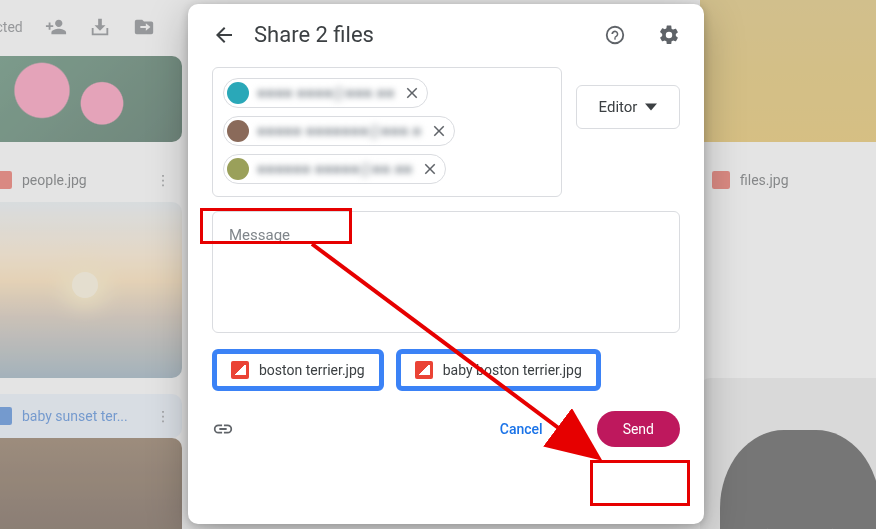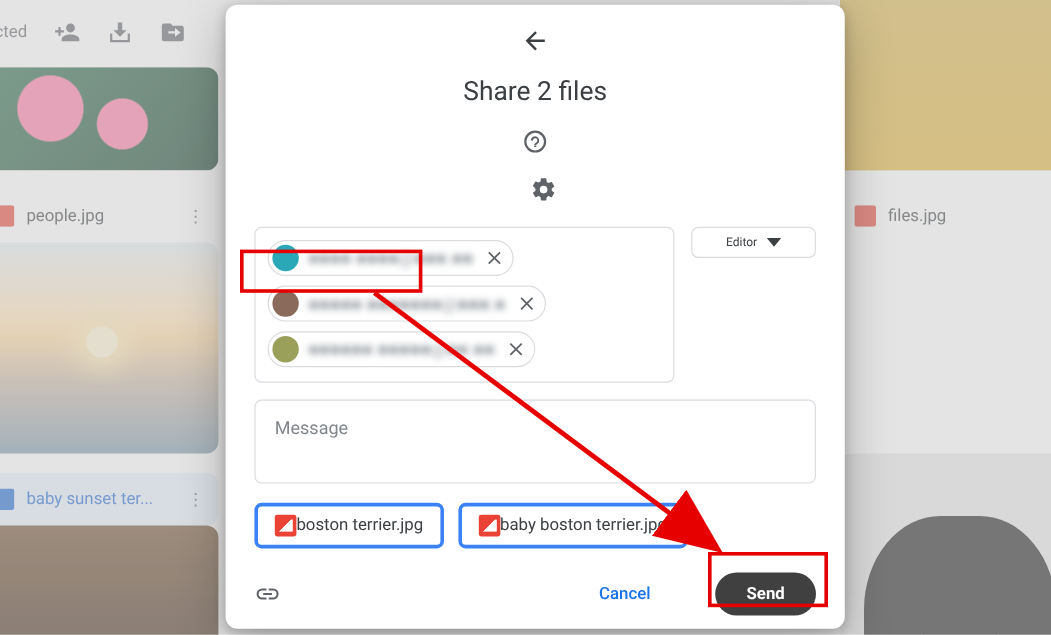--- a/index.html
+++ b/index.html
@@ -25,54 +25,54 @@
   .sunsetimg { background: linear-gradient(to top, #7a98ac 0%, #cbb7a2 35%, #ffd9a0 55%, #ffe7c2 70%, #e7eef4 100%); position:relative;}
   .sunsetimg::after{content:"";position:absolute;left:45%;top:40%;width:26px;height:26px;border-radius:50%;background:#fff4d6;box-shadow:0 0 20px 10px #ffeab3;}
   .truck { background: linear-gradient(#d9b24a,#e1b237); }
   .jaxximg { background:#e9e9e9; position:relative; }
   .jaxximg::before{content:"";position:absolute;left:10%;right:10%;top:20%;bottom:5%;background:radial-gradient(ellipse at 50% 30%, #1b1b1b 0 35%, transparent 36%), radial-gradient(ellipse at 50% 60%, #f5f5f5 0 30%, transparent 31%), #1b1b1b; border-radius:40% 40% 20% 20%;}
   .bostonimg { background: linear-gradient(#6b4a2a,#3d2414); }
 
   
   .scrim { position:absolute; inset:0; background:rgba(32,33,36,0.12); }
   .modal { position:absolute; left:188px; top:4px; width:516px; height:520px; background:#fff; border-radius:10px; box-shadow:0 2px 10px rgba(0,0,0,.2), 0 12px 40px rgba(0,0,0,.25); padding:18px 24px 20px; display:flex; flex-direction:column; }
-  .m-head { display:flex; align-items:center; gap:18px;flex-direction:column; }
+  .m-head { display:flex; align-items:center; gap:18px; }
   .m-head .back { width:24px; height:24px; cursor:pointer; }
   .m-title { font-size:22px; color:#3c4043; flex:1; }
   .m-head .ic { width:22px; height:22px; fill:#5f6368; cursor:pointer; }
   .m-head .ic + .ic { margin-left:14px; }
 
   .row1 { display:flex; gap:14px; margin-top:20px; }
   .recips { flex:1; border:1px solid #dadce0; border-radius:6px; padding:10px 10px 4px; min-height:120px; }
   .chip { display:inline-flex; align-items:center; gap:8px; border:1px solid #dadce0; border-radius:18px; padding:3px 6px 3px 3px; margin:0 6px 8px 0; font-size:14px; color:#3c4043; }
   .chip .av { width:22px; height:22px; border-radius:50%; }
   .chip .blur { filter: blur(3px); letter-spacing:0.5px; color:#9aa0a6; user-select:none;}
   .chip .x { width:18px;height:18px; fill:#5f6368; cursor:pointer; }
-  .role { width:104px; height:26px; border:1px solid #dadce0; border-radius:6px; display:flex; align-items:center; justify-content:center; gap:8px; font-size:10px; color:#3c4043; cursor:pointer; align-self:flex-start;}
+  .role { width:104px; height:44px; border:1px solid #dadce0; border-radius:6px; display:flex; align-items:center; justify-content:center; gap:8px; font-size:15px; color:#3c4043; cursor:pointer; align-self:flex-start;margin-top:18px;}
   .role svg{ width:12px; height:12px; fill:#3c4043;}
 
   .notify { display:flex; align-items:center; gap:12px; margin:14px 0 0 8px; }
   .cb { width:18px; height:18px; background:#1a73e8; border-radius:2px; display:flex; align-items:center; justify-content:center; }
   .cb svg { width:14px; height:14px; fill:#fff; }
   .notify .lbl { font-size:14px; color:#3c4043; }
 
-  .msg { margin-top:14px; border:1px solid #dadce0; border-radius:6px; height:99px; padding:12px 14px; }
+  .msg { margin-top:14px; border:1px solid #dadce0; border-radius:6px; height:122px; padding:12px 14px; }
   .msg textarea { border:0; outline:0; resize:none; width:100%; height:100%; font-size:15px; color:#5f6368; font-family:inherit; }
   .msg textarea::placeholder{ color:#80868b; }
 
   .files { display:flex; gap:12px; margin-top:16px; }
-  .filechip { display:flex; align-items:center; border:3px solid #3b82f6; border-radius:6px; padding:7px 14px; font-size:14px; color:#3c4043;}
+  .filechip { display:flex; align-items:center; gap:10px; border:5px solid #3b82f6; border-radius:6px; padding:7px 14px; font-size:14px; color:#3c4043;}
   .filechip .red { width:18px;height:18px; background:#ea4335; border-radius:2px; position:relative;}
   .filechip .red::before{content:"";position:absolute;inset:4px 3px 4px 3px;background:linear-gradient(135deg,transparent 48%, #fff 49%);} 
 
   .foot { display:flex; align-items:center; margin-top:20px;gap:36px; }
   .foot .link { width:22px;height:22px; fill:#5f6368; }
   .foot .sp { flex:1; }
   .btn-cancel { color:#1a73e8; font-size:14px; font-weight:500; padding:10px 18px; border-radius:4px; cursor:pointer; }
-  .btn-send { background:#404040; color:#fff; font-size:14px; font-weight:700; padding:10px 26px; border-radius:20px; cursor:pointer; }
+  .btn-send { background:#be185d; color:#fff; font-size:14px; font-weight:400; padding:10px 26px; border-radius:20px; cursor:pointer; }
 
   
   .anno { position:absolute; pointer-events:none; }
   .box-red { border:3px solid #e60000; }
   .arrow-svg { position:absolute; overflow:visible; }
 </style>
 </head>
 <body>
 
 <div class="bg">

